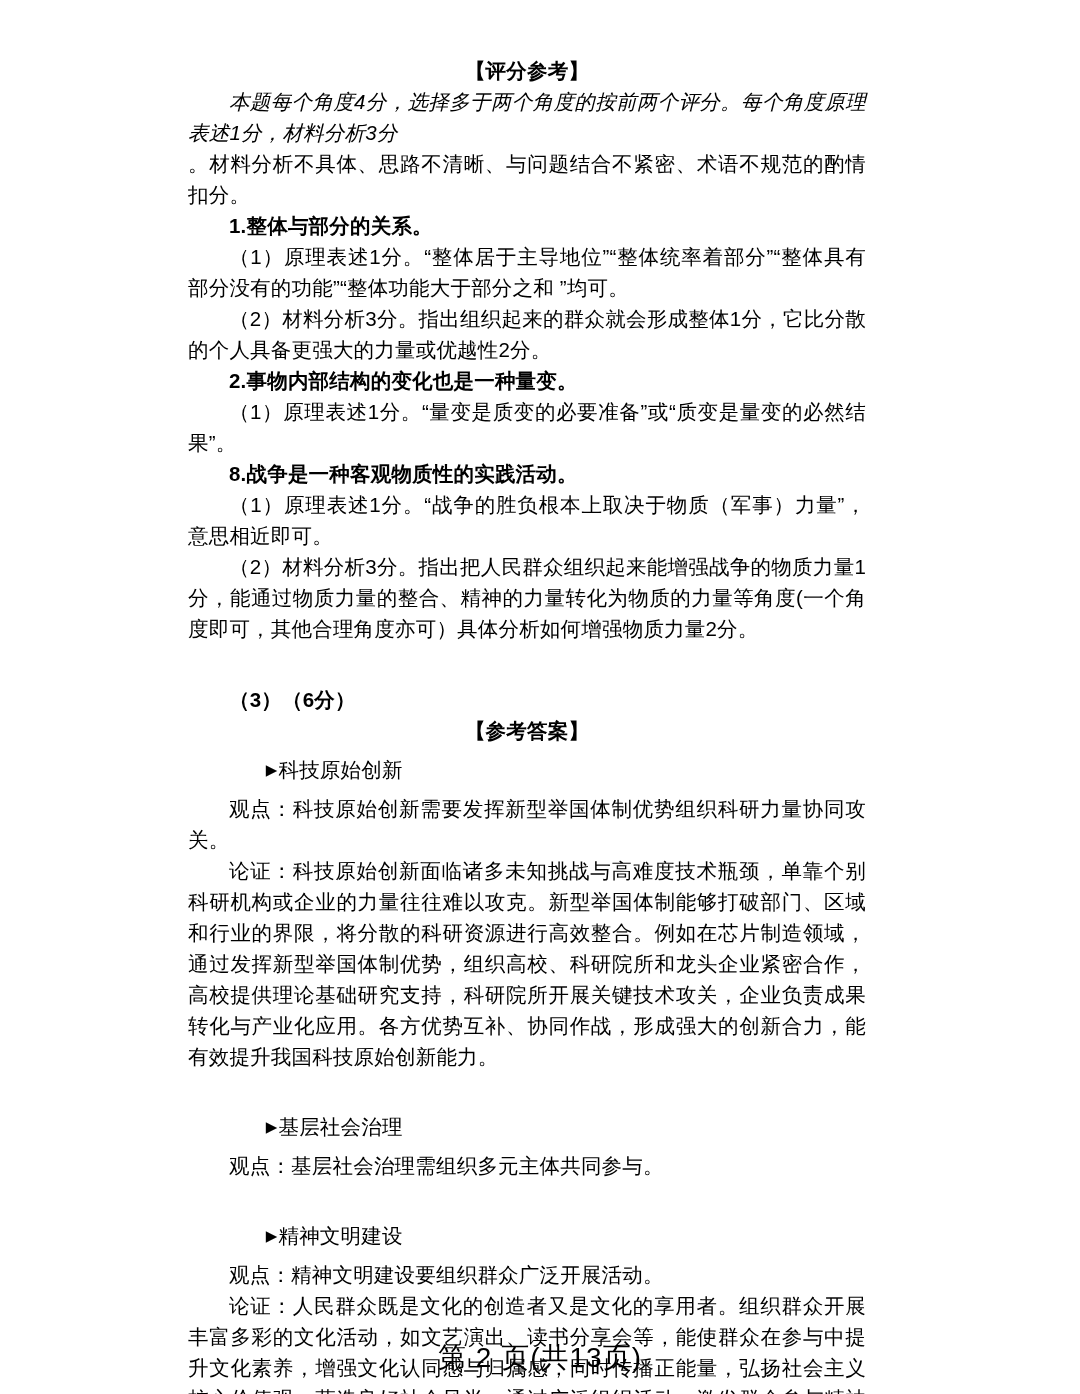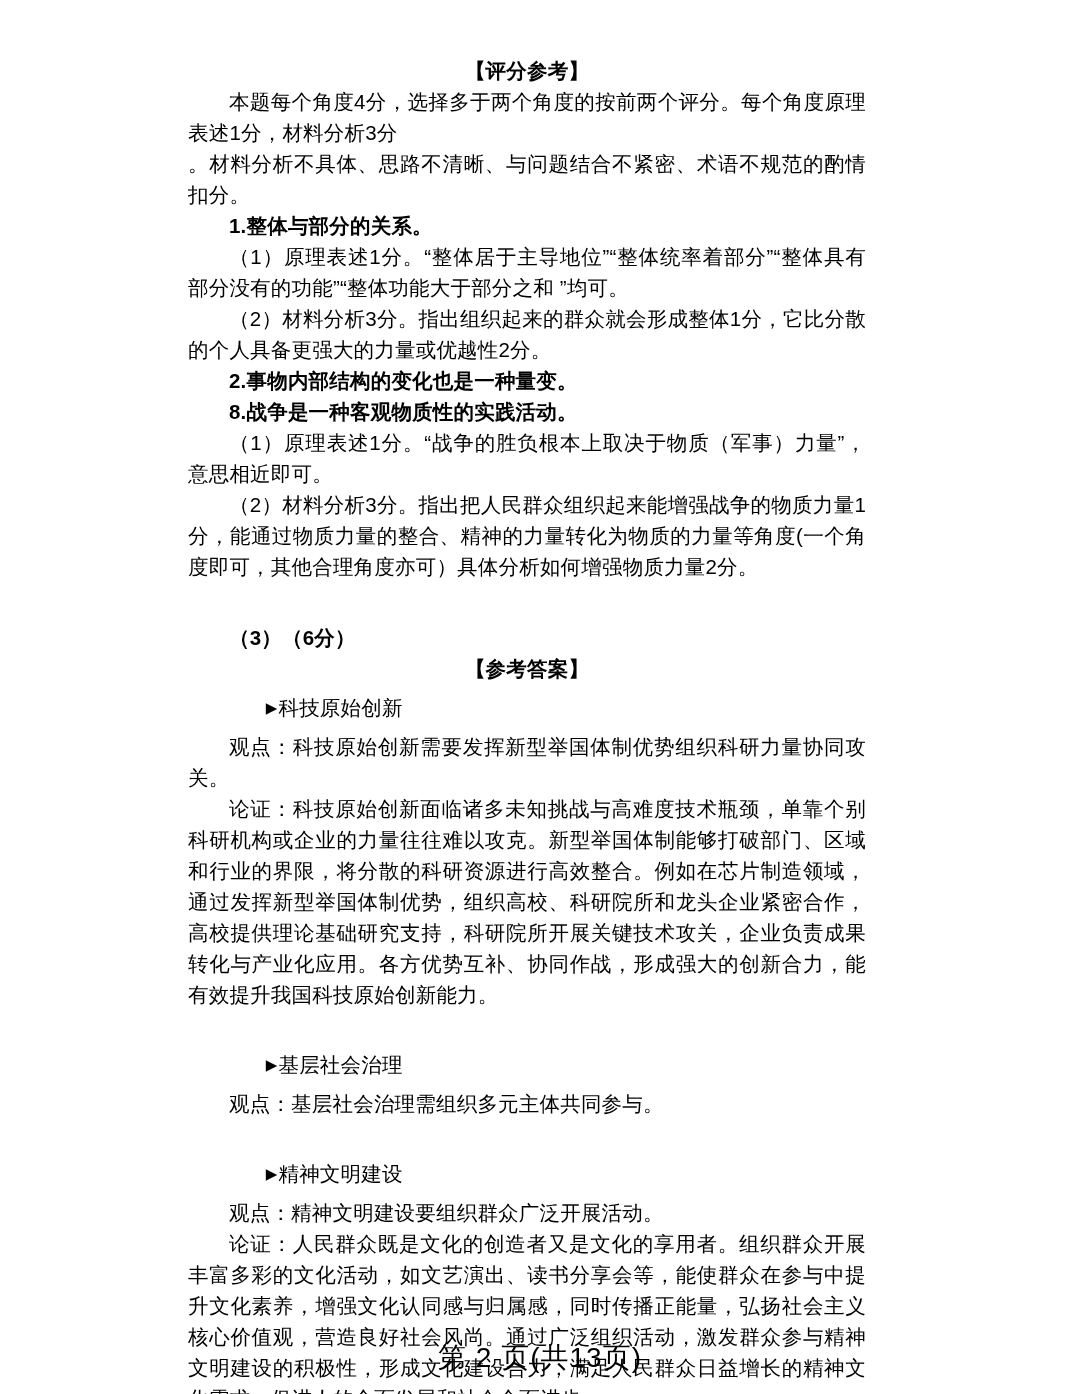--- a/index.html
+++ b/index.html
@@ -83,28 +83,29 @@
 </style>
 </head>
 <body>
 
 <div class="page">
 
   <div class="doc-body">
 
     <div class="centered-heading">【评分参考】</div>
 
-    <p class="para noindent" style="text-indent:2em;">本题每个角度4分，选择多于两个角度的按前两个评分。每个角度原理表述1分，材料分析3分</p>
+    <p class="para noindent" style="text-indent:2em;font-style:italic;">本题每个角度4分，选择多于两个角度的按前两个评分。每个角度原理表述1分，材料分析3分</p>
     <p class="para noindent">。材料分析不具体、思路不清晰、与问题结合不紧密、术语不规范的酌情扣分。</p>
 
     <p class="q-label">1.整体与部分的关系。</p>
     <p class="para">（1）原理表述1分。“整体居于主导地位”“整体统率着部分”“整体具有部分没有的功能”“整体功能大于部分之和 ”均可。</p>
     <p class="para">（2）材料分析3分。指出组织起来的群众就会形成整体1分，它比分散的个人具备更强大的力量或优越性2分。</p>
 
     <p class="q-label">2.事物内部结构的变化也是一种量变。</p>
+    <p class="para">（1）原理表述1分。“量变是质变的必要准备”或“质变是量变的必然结果”。</p>
 
     <p class="q-label">8.战争是一种客观物质性的实践活动。</p>
     <p class="para">（1）原理表述1分。“战争的胜负根本上取决于物质（军事）力量”，意思相近即可。</p>
     <p class="para">（2）材料分析3分。指出把人民群众组织起来能增强战争的物质力量1分，能通过物质力量的整合、精神的力量转化为物质的力量等角度(一个角度即可，其他合理角度亦可）具体分析如何增强物质力量2分。</p>
 
     <div class="spacer-lg"></div>
 
     <p class="q-label">（3）（6分）</p>
 
     <div class="centered-heading">【参考答案】</div>

